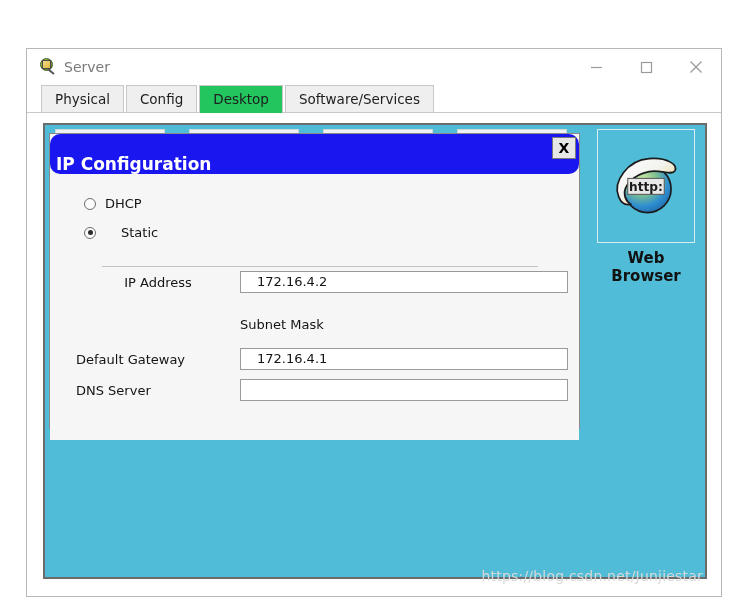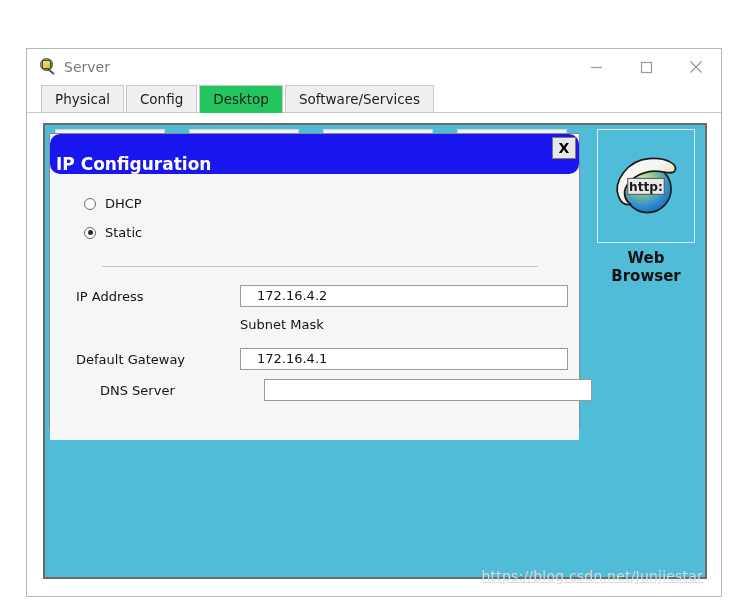--- a/index.html
+++ b/index.html
@@ -263,21 +263,21 @@
     background: #f6f6f6;
   }
 
   .radio-row {
     position: absolute;
     left: 34px;
     display: flex;
     align-items: center;
   }
   .radio-row.dhcp { top: 22px; }
-  .radio-row.static { top: 51px; }
+  .radio-row.static { top: 51px; gap: 16px; }
   .radio-mark {
     width: 12px;
     height: 12px;
     border-radius: 50%;
     border: 1px solid #6d6d6d;
     background: #fcfcfc;
     box-sizing: border-box;
     position: relative;
     flex: 0 0 auto;
   }
@@ -342,21 +342,20 @@
   
   .watermark {
     position: absolute;
     right: 18px;
     bottom: 12px;
     font-size: 14px;
     color: #d9d9d9;
     font-family: "DejaVu Sans", "Liberation Sans", sans-serif;
     letter-spacing: 0.2px;
     white-space: nowrap;
-    text-decoration: underline;
   }
 </style>
 </head>
 <body>
 
 <div class="page-heading">Server：</div>
 
 <div class="app-window">
 
   <div class="titlebar">
@@ -442,35 +441,35 @@
             <span class="radio-mark"></span>
             <span class="radio-label">DHCP</span>
           </div>
           <div class="radio-row static">
             <span class="radio-mark checked"></span>
             <span class="radio-label">Static</span>
           </div>
 
           <div class="divider"></div>
 
-          <div class="field-row" style="top:111px;">
+          <div class="field-row" style="top:97px;text-align:center;">
             <span class="field-label">IP Address</span>
             <span class="field-input">172.16.4.2</span>
           </div>
 
           <div class="field-row" style="top:143px;flex-direction:column;">
             <span class="field-label">Subnet Mask</span>
           </div>
 
           <div class="field-row" style="top:174px;">
             <span class="field-label">Default Gateway</span>
             <span class="field-input">172.16.4.1</span>
           </div>
 
-          <div class="field-row" style="top:205px;margin-left:24px;">
+          <div class="field-row" style="top:205px;">
             <span class="field-label">DNS Server</span>
             <span class="field-input"></span>
           </div>
 
         </div>
       </div>
 
     </div>
   </div>
 

